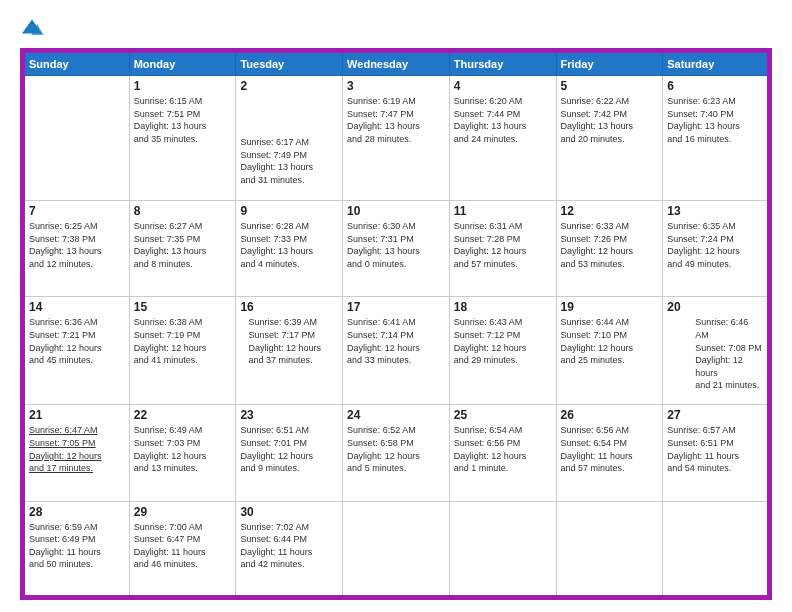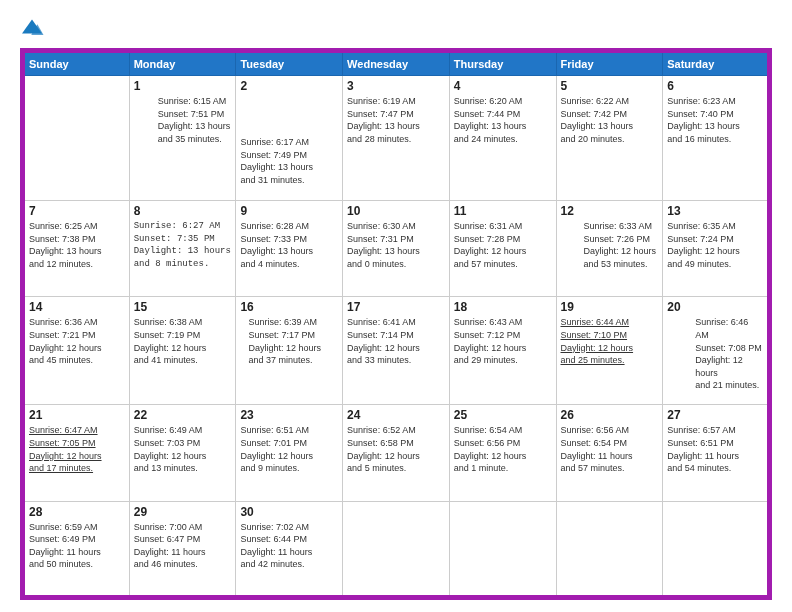--- a/index.html
+++ b/index.html
@@ -128,21 +128,21 @@
           <th>Thursday</th>
           <th>Friday</th>
           <th>Saturday</th>
         </tr>
     </thead>
     <tbody id="calendar-body">
     <tr>
           <td class="empty-cell"></td>
           <td>
             <span class="day-num">1</span>
-            <div class="cell-text" style="white-space: pre-line; margin-left: 24px;">Sunrise: 6:15 AM
+            <div class="cell-text" style="white-space: pre-line;">Sunrise: 6:15 AM
 Sunset: 7:51 PM
 Daylight: 13 hours
 and 35 minutes.</div>
           </td>
           <td>
             <span class="day-num">2</span>
             <div class="cell-text" style="white-space: pre-line; margin-top: 43px;">Sunrise: 6:17 AM
 Sunset: 7:49 PM
 Daylight: 13 hours
 and 31 minutes.</div>
@@ -179,21 +179,21 @@
         <tr>
           <td>
             <span class="day-num">7</span>
             <div class="cell-text" style="white-space: pre-line;">Sunrise: 6:25 AM
 Sunset: 7:38 PM
 Daylight: 13 hours
 and 12 minutes.</div>
           </td>
           <td>
             <span class="day-num">8</span>
-            <div class="cell-text" style="white-space: pre-line; font-family: Liberation Mono, monospace;">Sunrise: 6:27 AM
+            <div class="cell-text" style="white-space: pre-line;">Sunrise: 6:27 AM
 Sunset: 7:35 PM
 Daylight: 13 hours
 and 8 minutes.</div>
           </td>
           <td>
             <span class="day-num">9</span>
             <div class="cell-text" style="white-space: pre-line;">Sunrise: 6:28 AM
 Sunset: 7:33 PM
 Daylight: 13 hours
 and 4 minutes.</div>
@@ -207,21 +207,21 @@
           </td>
           <td>
             <span class="day-num">11</span>
             <div class="cell-text" style="white-space: pre-line;">Sunrise: 6:31 AM
 Sunset: 7:28 PM
 Daylight: 12 hours
 and 57 minutes.</div>
           </td>
           <td>
             <span class="day-num">12</span>
-            <div class="cell-text" style="white-space: pre-line; margin-left: 23px;">Sunrise: 6:33 AM
+            <div class="cell-text" style="white-space: pre-line;">Sunrise: 6:33 AM
 Sunset: 7:26 PM
 Daylight: 12 hours
 and 53 minutes.</div>
           </td>
           <td>
             <span class="day-num">13</span>
             <div class="cell-text" style="white-space: pre-line;">Sunrise: 6:35 AM
 Sunset: 7:24 PM
 Daylight: 12 hours
 and 49 minutes.</div>
@@ -258,21 +258,21 @@
           </td>
           <td>
             <span class="day-num">18</span>
             <div class="cell-text" style="white-space: pre-line;">Sunrise: 6:43 AM
 Sunset: 7:12 PM
 Daylight: 12 hours
 and 29 minutes.</div>
           </td>
           <td>
             <span class="day-num">19</span>
-            <div class="cell-text" style="white-space: pre-line; text-decoration: underline;">Sunrise: 6:44 AM
+            <div class="cell-text" style="white-space: pre-line;">Sunrise: 6:44 AM
 Sunset: 7:10 PM
 Daylight: 12 hours
 and 25 minutes.</div>
           </td>
           <td>
             <span class="day-num">20</span>
             <div class="cell-text" style="white-space: pre-line; margin-left: 28px;">Sunrise: 6:46 AM
 Sunset: 7:08 PM
 Daylight: 12 hours
 and 21 minutes.</div>

